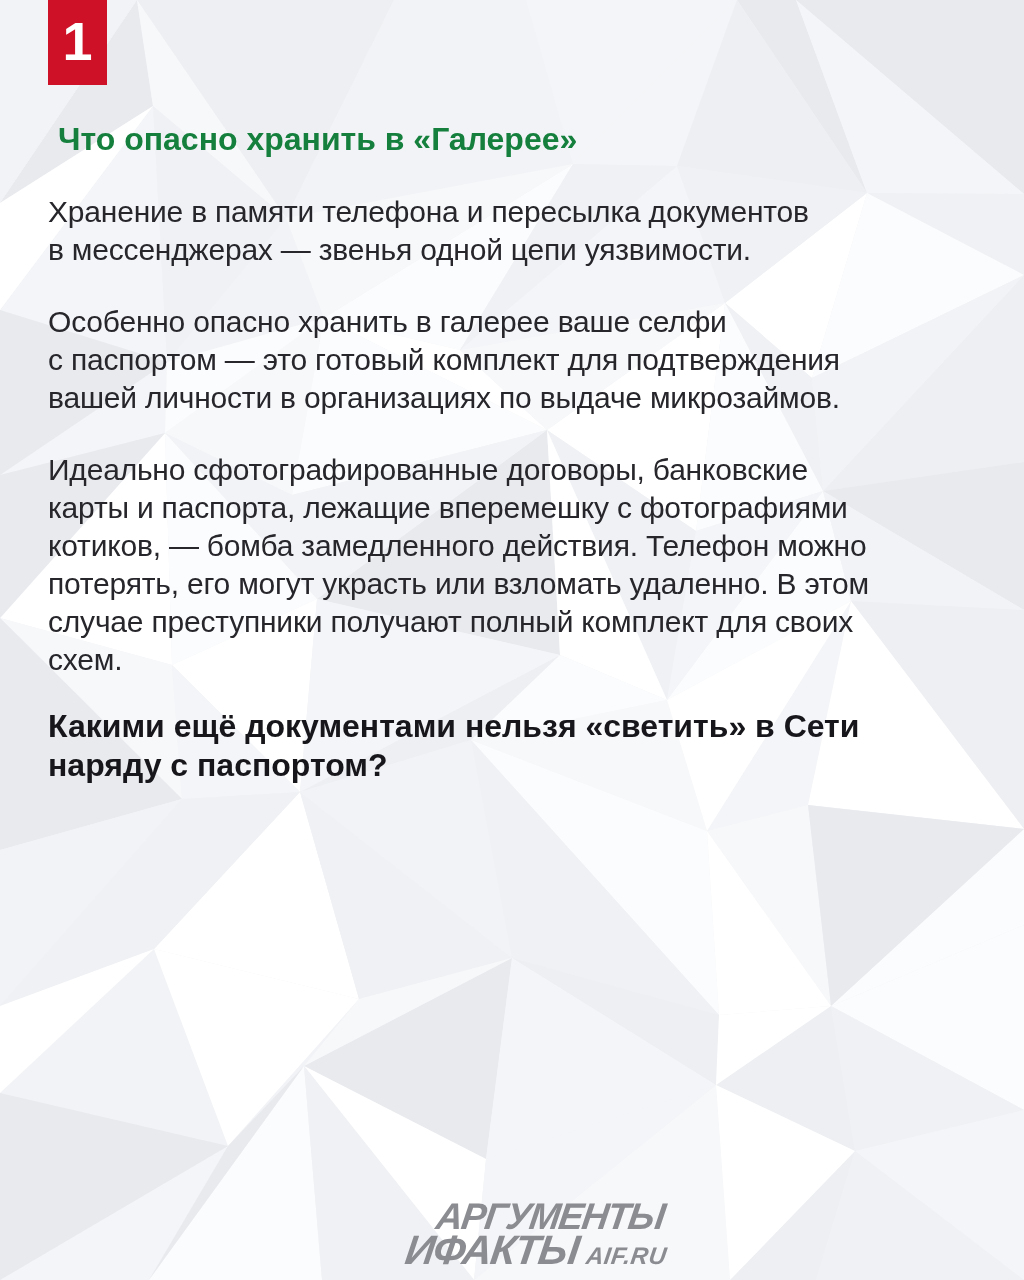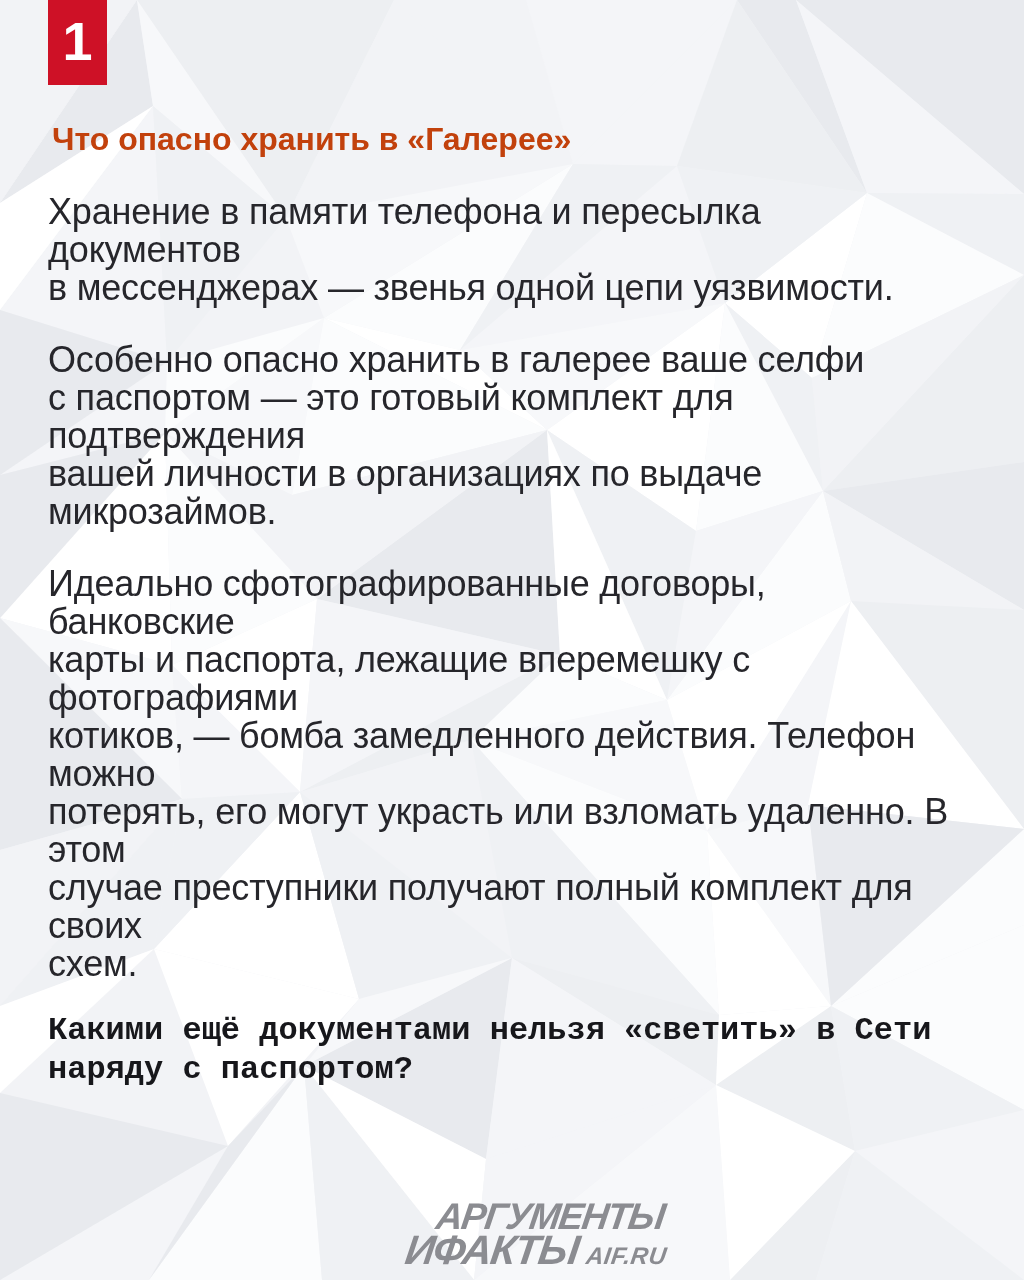--- a/index.html
+++ b/index.html
@@ -26,40 +26,39 @@
     display:flex;align-items:center;justify-content:center;
   }
   .badge span{
     color:#ffffff;
     font-size:54px;
     font-weight:700;
     line-height:1;
     transform:translateY(-2px);
   }
   h1.h{
-    margin:34px 0 0 4px;
+    margin:34px 0 0 10px;
     font-size:32px;
     line-height:40px;
     font-weight:700;
-    color:#c2410c;
+    color:#15803d;
     letter-spacing:0;
   }
   h2.h{
     margin:28px 0 0 0;
     font-size:32px;
     line-height:39px;
     font-weight:700;
     color:#17171b;
     white-space:pre-line;
     letter-spacing:0;
-    font-family:Liberation Mono, monospace;
   }
   p.body{
     margin:34px 0 0 0;
-    font-size:36px;
+    font-size:30px;
     line-height:38px;
     font-weight:400;
     color:#26262b;
     letter-spacing:-0.2px;
     white-space:pre-line;
   }
   .logo{
     position:absolute;
     left:408px;
     top:1198px;

